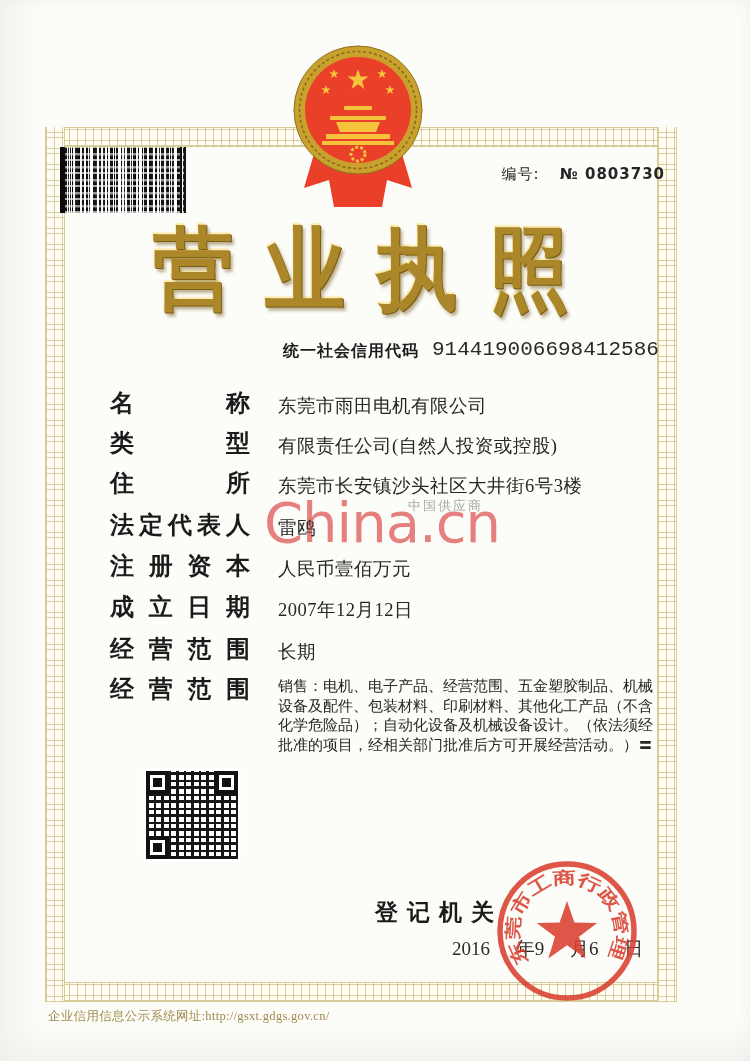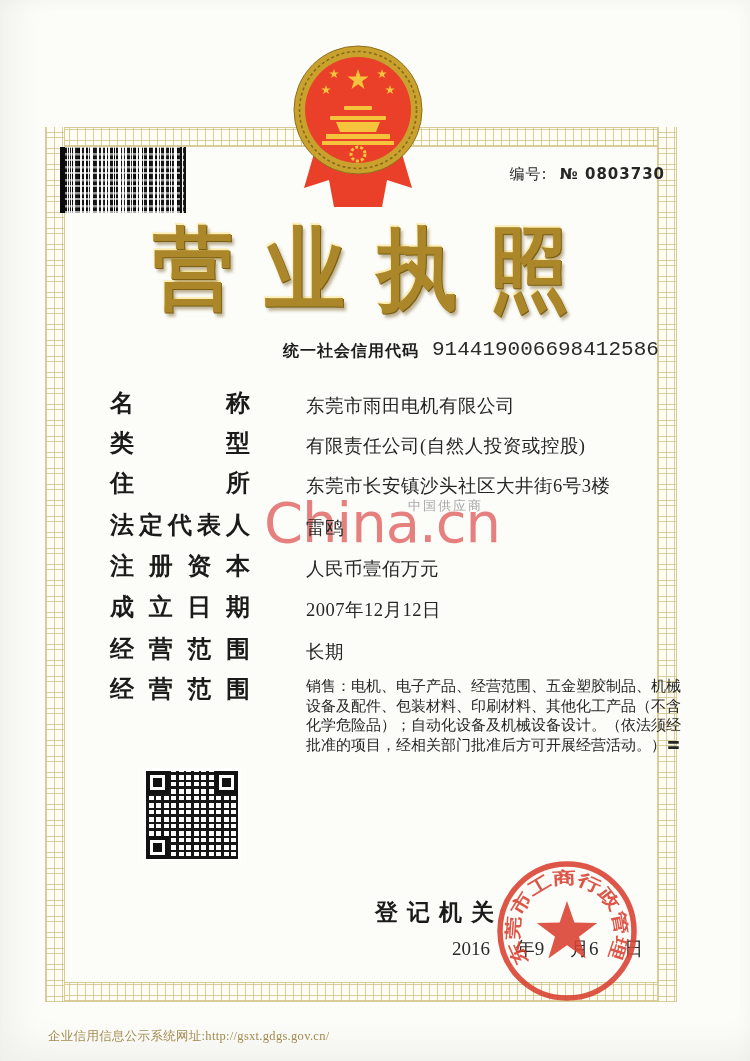--- a/index.html
+++ b/index.html
@@ -32,21 +32,21 @@
       repeating-linear-gradient(90deg, #141414 0 2px, transparent 2px 5px, #141414 5px 6px, transparent 6px 11px, #141414 11px 14px, transparent 14px 17px),
       repeating-linear-gradient(90deg, #000 0 1px, #f2f2f2 1px 3px, #262626 3px 4px, #fff 4px 7px);
   }
 
   
   .emblem { position:absolute; left:286px; top:40px; width:144px; height:170px; z-index:3; }
 
   
   .serial { position:absolute; left:470px; top:165px; width:195px; text-align:right; z-index:2;
     font-family:"DejaVu Sans", sans-serif; font-size:15px; color:#262626; letter-spacing:1px; white-space:nowrap; }
-  .serial .no { font-weight:bold; margin-left:12px; }
+  .serial .no { font-weight:bold; margin-left:20px; }
 
   
   .title {
     position:absolute; left:45px; top:210px; width:632px; z-index:2;
     text-align:center; font-family:"Liberation Sans", sans-serif;
     font-size:80px; font-weight:bold; letter-spacing:32px; padding-left:32px;
     color:#ab8729; white-space:nowrap;
     text-shadow: 1px 1px 0 #7a5e14, 3px 4px 3px rgba(110,85,20,.45), -1px -1px 1px rgba(252,234,166,.85);
     transform:scaleY(1.12); transform-origin:top;
   }
@@ -58,21 +58,21 @@
 
   
   .field { position:absolute; left:110px; width:548px; z-index:2; }
   .field .lbl {
     position:absolute; left:0; top:0; width:140px;
     font-family:"Liberation Sans", sans-serif; font-weight:bold; font-size:24px; color:#1b1b1b;
     text-align:justify; text-align-last:justify; line-height:1.1;
   }
   .field .val {
     position:absolute; left:168px; top:3px; width:380px;
-    font-size:18.5px; color:#262626; white-space:nowrap; letter-spacing:0.5px;margin-left:28px;
+    font-size:18.5px; color:#262626; white-space:nowrap; letter-spacing:0.5px;
   }
   .f1{top:390px} .f2{top:430px} .f3{top:470px} .f4{top:512px}
   .f5{top:553px} .f6{top:594px} .f7{top:636px} .f8{top:676px}
   .f8 .val { white-space:normal; font-size:15px; line-height:19.5px; top:1px; letter-spacing:0; }
 
   
   .wm-tagline { position:absolute; left:408px; top:497px; z-index:1; font-size:13px; color:#a8a8a8; letter-spacing:2px; }
   .wm-brand { position:absolute; left:264px; top:490px; z-index:1;
     font-family:"DejaVu Sans", sans-serif; font-weight:normal; font-size:56px; letter-spacing:-1px;
     color:rgba(223,92,92,0.78); }
@@ -92,21 +92,21 @@
   .registry { position:absolute; left:375px; top:897px; z-index:2;
     font-family:"Liberation Sans", sans-serif; font-weight:bold; font-size:23px; color:#1b1b1b; letter-spacing:9px; white-space:nowrap; }
   .regdate { position:absolute; left:452px; top:936px; z-index:2;
     font-size:19px; color:#2a2a2a; word-spacing:21px; white-space:nowrap; }
 
   
   .seal { position:absolute; left:487px; top:851px; width:160px; height:160px; z-index:5; opacity:0.88; }
 
   
   .foot-left { position:absolute; left:48px; top:1008px; z-index:2;
-    font-size:12.5px; color:#a18b4e; letter-spacing:0.3px; white-space:nowrap;margin-top:20px; }
+    font-size:12.5px; color:#a18b4e; letter-spacing:0.3px; white-space:nowrap; }
   .foot-right { position:absolute; left:432px; top:1005px; z-index:2;
     font-size:15px; color:#57504a; letter-spacing:0.6px; white-space:nowrap; }
 </style>
 </head>
 <body>
 
 <div class="page">
 
   <div class="frame">
     <div class="band top"></div>

